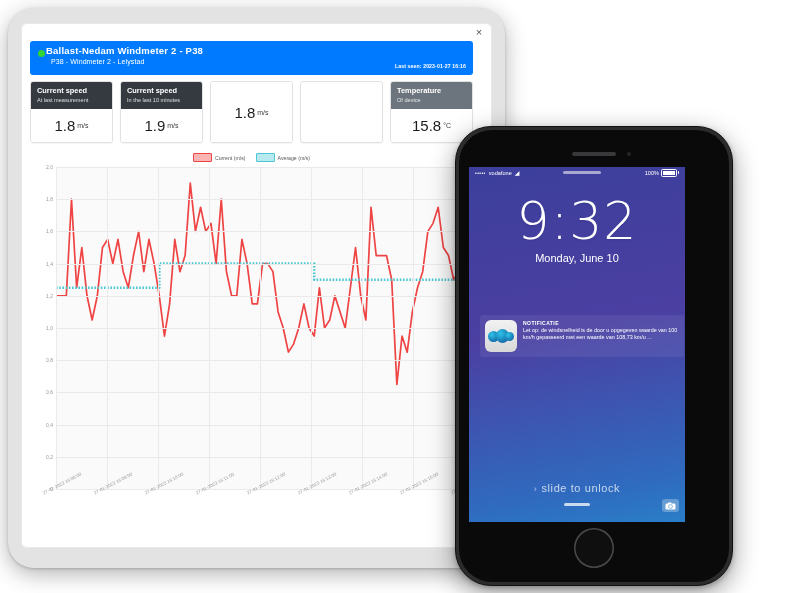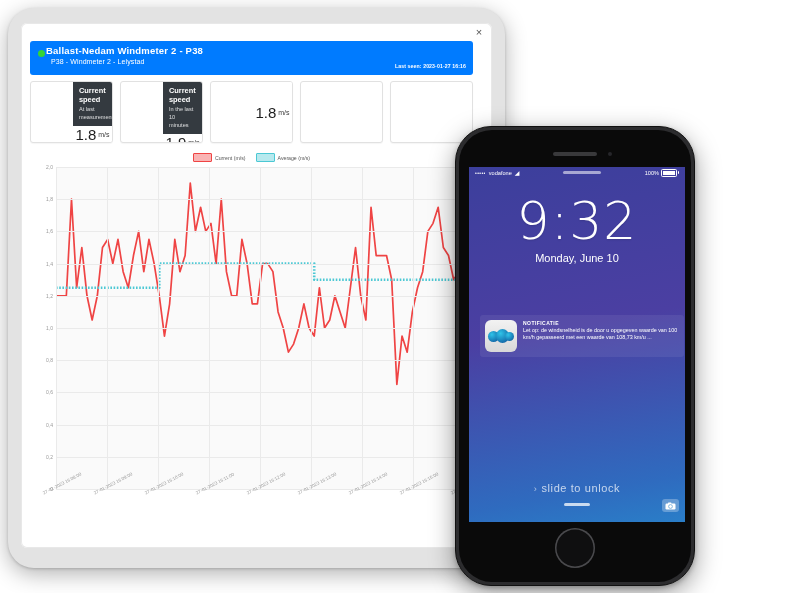--- a/index.html
+++ b/index.html
@@ -27,21 +27,21 @@
     position:absolute;left:9px;top:18px;width:443px;height:34px;
     background:#007bff;border-radius:3px;color:#fff;
   }
   #dev-dot{position:absolute;left:8px;top:9px;width:7px;height:7px;border-radius:50%;background:#35d435;}
   #dev-title{position:absolute;left:16px;top:4px;font-size:9.5px;font-weight:bold;letter-spacing:.2px;}
   #dev-sub{position:absolute;left:21px;top:17px;font-size:7px;letter-spacing:.1px;}
   #dev-seen{position:absolute;right:7px;top:22px;font-size:5.2px;font-weight:bold;letter-spacing:.1px;}
   
   #cards{position:absolute;left:9px;top:58px;width:443px;height:62px;display:flex;gap:7px;}
   .card{flex:1;background:#fff;border:1px solid #e1e1e1;border-radius:3px;overflow:hidden;
-        display:flex;flex-direction:column;box-shadow:0 1px 1px rgba(0,0,0,.04);padding-left:42px;}
+        display:flex;flex-direction:column;box-shadow:0 1px 1px rgba(0,0,0,.04);}
   .card-head{padding:4px 6px 5px 6px;color:#fff;}
   .card-head.dark{background:#343a40;}
   .card-head.gray{background:#6c757d;}
   .card-t{font-size:7.4px;font-weight:bold;line-height:9px;}
   .card-s{font-size:5.6px;line-height:8px;opacity:.82;margin-top:1px;}
   .card-body{flex:1;display:flex;align-items:center;justify-content:center;gap:2px;background:#fff;}
   .card-v{font-size:15px;color:#1c1c1c;}
   .card-u{font-size:7px;color:#3b3b3b;}
   
   #chart-box{position:absolute;left:9px;top:124px;width:443px;height:390px;background:#fff;}
@@ -55,20 +55,21 @@
   .gridv{position:absolute;top:0;height:100%;width:1px;background:#eaeaea;}
   #xlabels{position:absolute;left:26px;top:344px;width:408px;height:44px;}
   .xt{position:absolute;top:0;font-size:4.6px;color:#9a9a9a;white-space:nowrap;
       transform-origin:left top;transform:rotate(-27deg);}
   
   #phone{
     position:absolute;left:455px;top:126px;width:238px;height:458px;
     background:#2c2c2e;border-radius:36px;
     box-shadow:0 8px 26px rgba(0,0,0,.40), 0 2px 5px rgba(0,0,0,.25);
     border:1px solid #111;
+    padding-left:38px;
   }
   #phone-inner{position:absolute;left:3px;top:3px;right:3px;bottom:3px;background:#0a0a0a;border-radius:33px;}
   #speaker{position:absolute;left:50%;top:22px;transform:translateX(-50%);width:44px;height:4px;border-radius:2px;background:#39393b;}
   #cam{position:absolute;left:50%;margin-left:33px;top:22px;width:4px;height:4px;border-radius:50%;background:#26262a;}
   #screen{position:absolute;left:10px;top:37px;width:216px;height:355px;overflow:hidden;
           background:linear-gradient(170deg,#3c3f9c 0%,#4b3fa2 45%,#2f6bbf 88%,#2a7ec8 100%);}
   #statusbar{height:11px;display:flex;align-items:center;padding:0 6px;color:#fff;font-size:5.6px;}
   .sb-dots{letter-spacing:.4px;font-size:5px;}
   .sb-car{margin-left:3px;}
   .sb-wifi{margin-left:3px;font-size:6px;}
@@ -134,20 +135,28 @@
         </div>
         <div class="card">
           <div class="card-body">
             <span class="card-v">1.8</span>
             <span class="card-u">m/s</span>
           </div>
         </div>
         <div class="card">
         </div>
         <div class="card">
+          <div class="card-head gray">
+            <div class="card-t">Temperature</div>
+            <div class="card-s">Of device</div>
+          </div>
+          <div class="card-body">
+            <span class="card-v">15.8</span>
+            <span class="card-u">°C</span>
+          </div>
         </div>
       </div>
 
     <div id="chart-box">
       <div id="legend">
           <div class="lg">
             <span class="lg-sw" style="background: rgba(239, 68, 68, 0.4); border: 1px solid rgb(239, 68, 68);"></span>
             <span class="lg-t">Current (m/s)</span>
           </div>
           <div class="lg">

